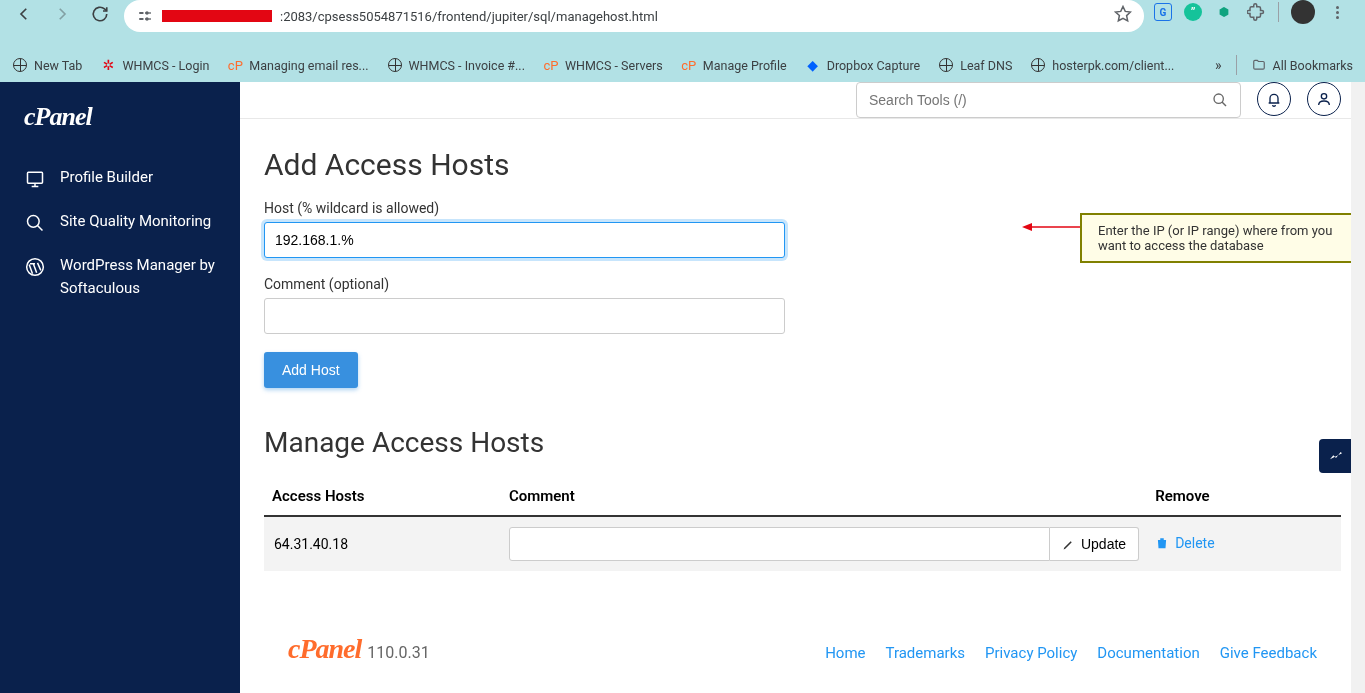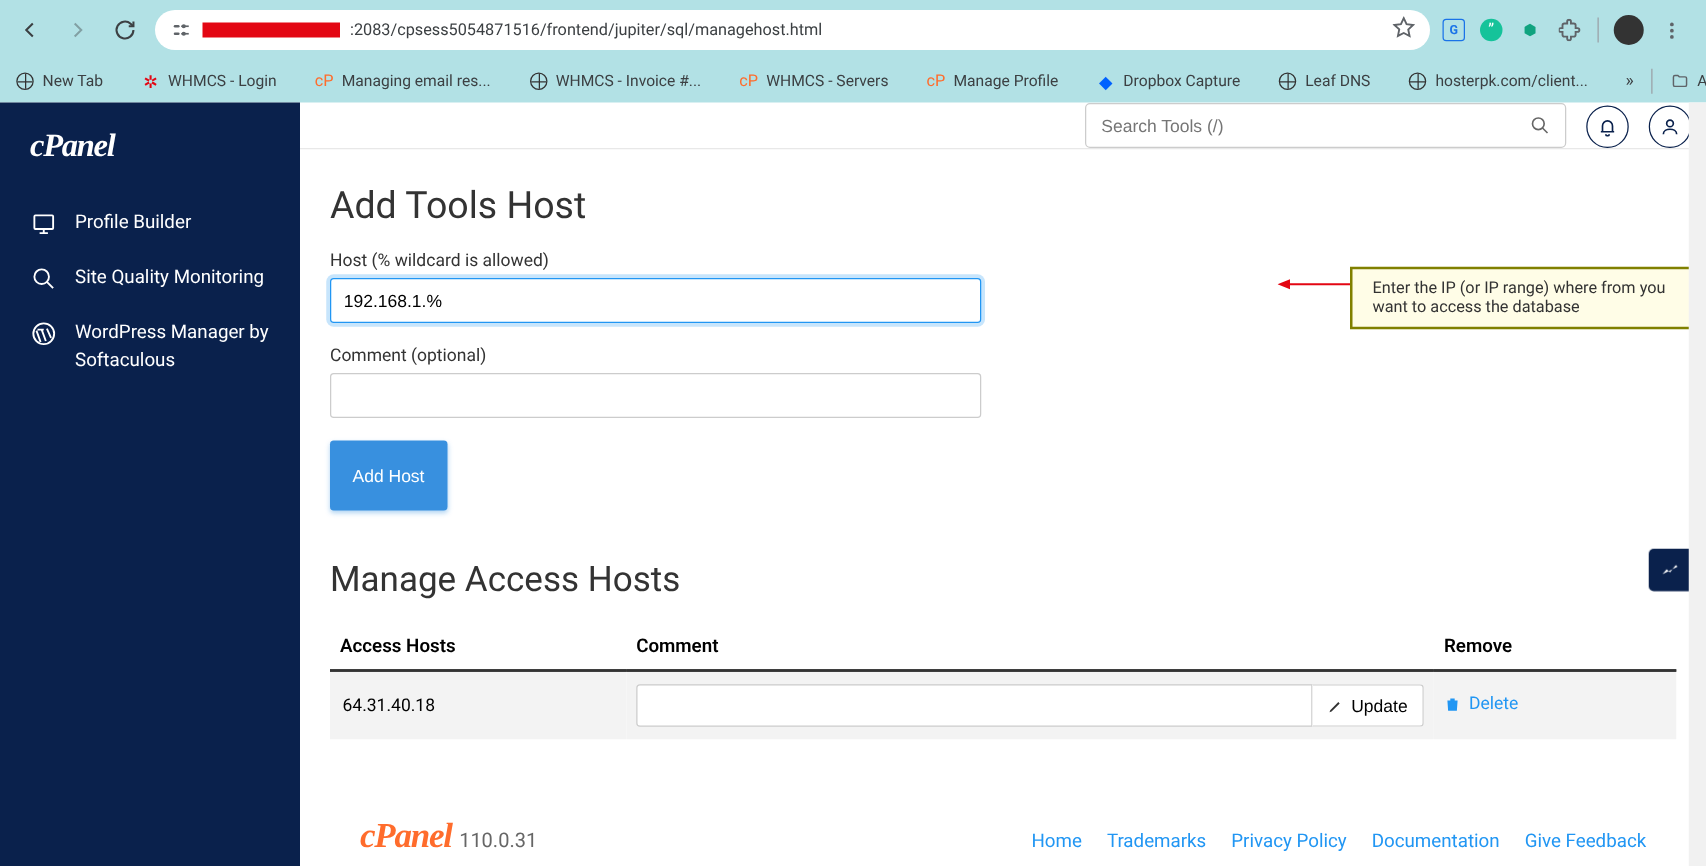--- a/index.html
+++ b/index.html
@@ -1,33 +1,33 @@
 <!DOCTYPE html>
 <html><head>
   <meta charset="utf-8">
   <style>
     * { margin: 0; padding: 0; box-sizing: border-box; }
     body { font-family: -apple-system, BlinkMacSystemFont, "Segoe UI", Roboto, sans-serif; background: #b2e1e5; overflow: hidden; }
     
-    .browser-chrome { background: #b2e1e5; height: 48px; display: flex; align-items: center; padding: 0 10px; gap: 10px; }
+    .browser-chrome { background: #b2e1e5; height: 48px; display: flex; align-items: flex-start; padding: 0 10px; gap: 10px; }
     .nav-btn { width: 28px; height: 28px; display: flex; align-items: center; justify-content: center; border-radius: 50%; cursor: pointer; }
     .nav-btn svg { width: 18px; height: 18px; }
     .url-bar { flex: 1; background: #fff; border-radius: 20px; height: 32px; display: flex; align-items: center; padding: 0 12px; gap: 8px; max-width: 1020px; }
     .url-prefix-icon { width: 18px; height: 18px; display: flex; align-items: center; justify-content: center; }
     .url-redact { background: #e30613; height: 12px; width: 110px; }
     .url-text { flex: 1; font-size: 13px; color: #3c4043; white-space: nowrap; overflow: hidden; }
     .url-star { color: #5f6368; }
     .browser-actions { display: flex; align-items: center; gap: 12px; }
     .ext-icon { width: 20px; height: 20px; display: flex; align-items: center; justify-content: center; border-radius: 4px; font-size: 12px; }
     .ext-sep { width: 1px; height: 20px; background: #9aa0a6; }
     .avatar-circle { width: 24px; height: 24px; border-radius: 50%; background: #333; }
     .menu-dots { width: 20px; height: 20px; display: flex; flex-direction: column; align-items: center; justify-content: center; gap: 2px; }
     .menu-dots span { width: 3px; height: 3px; background: #5f6368; border-radius: 50%; }
     
-    .bookmarks-bar { background: #b2e1e5; height: 34px; display: flex; align-items: center; padding: 0 12px; gap: 30px; font-size: 12.5px; color: #3c4043; }
+    .bookmarks-bar { background: #b2e1e5; height: 34px; display: flex; align-items: center; padding: 0 12px; gap: 18px; font-size: 12.5px; color: #3c4043; }
     .bookmark-item { display: flex; align-items: center; gap: 6px; cursor: pointer; white-space: nowrap; }
     .bookmark-icon { width: 16px; height: 16px; display: flex; align-items: center; justify-content: center; }
     .bm-globe { width: 14px; height: 14px; border: 1.5px solid #333; border-radius: 50%; position: relative; }
     .bm-globe::before { content: ''; position: absolute; inset: 0; border-left: 1px solid #333; left: 50%; }
     .bm-globe::after { content: ''; position: absolute; inset: 0; border-top: 1px solid #333; top: 50%; }
     .bm-cp { color: #ff6c2c; font-weight: normal; font-size: 13px; }
     .bm-dbx { color: #0061ff; font-size: 14px; }
     .bm-cog { color: #e30613; font-size: 14px; }
     .bookmarks-right { margin-left: auto; display: flex; align-items: center; gap: 14px; }
     .bm-more { font-size: 14px; color: #3c4043; }
@@ -37,33 +37,33 @@
     .viewport { position: absolute; top: 82px; left: 0; right: 0; bottom: 0; background: #fff; display: flex; }
     
     .sidebar { width: 240px; background: #0a214c; color: #fff; padding: 20px 0; flex-shrink: 0; }
     .logo { padding: 0 24px 24px; }
     .logo-text { font-family: Georgia, serif; font-style: italic; font-weight: bold; font-size: 26px; letter-spacing: -1px; }
     .nav-item { display: flex; align-items: flex-start; gap: 14px; padding: 10px 24px; cursor: pointer; font-size: 15px; line-height: 1.5; }
     .nav-icon { width: 22px; height: 22px; flex-shrink: 0; display: flex; align-items: center; justify-content: center; margin-top: 2px; }
     .nav-icon svg { width: 20px; height: 20px; stroke: #fff; fill: none; stroke-width: 1.8; }
     
     .main { flex: 1; background: #fff; display: flex; flex-direction: column; overflow-y: auto; position: relative; }
-    .topbar { height: 58px; border-bottom: 1px solid #e8e8e8; display: flex; align-items: flex-end; justify-content: flex-end; padding: 0 12px; gap: 16px; }
+    .topbar { height: 58px; border-bottom: 1px solid #e8e8e8; display: flex; align-items: flex-start; justify-content: flex-end; padding: 0 24px; gap: 16px; }
     .search-box { width: 385px; height: 36px; border: 1px solid #ccc; border-radius: 4px; display: flex; align-items: center; padding: 0 12px; gap: 8px; }
     .search-box input { border: none; outline: none; flex: 1; font-size: 14px; color: #666; }
     .circle-btn { width: 34px; height: 34px; border: 1.5px solid #0a214c; border-radius: 50%; display: flex; align-items: center; justify-content: center; cursor: pointer; }
     .circle-btn svg { width: 16px; height: 16px; stroke: #0a214c; fill: none; stroke-width: 2; }
     
     .content { padding: 28px 24px; position: relative; }
     h1 { font-size: 30px; font-weight: 400; color: #333; margin-bottom: 18px; }
     .field-label { font-size: 14px; color: #333; margin-bottom: 6px; }
     .text-input { width: 521px; height: 36px; border: 1px solid #ccc; border-radius: 3px; padding: 0 10px; font-size: 14px; outline: none; }
     .text-input.focused { border: 1px solid #2196f3; box-shadow: 0 0 0 3px rgba(33,150,243,0.25); }
     .field-group { margin-bottom: 18px; }
-    .btn-primary { background: #3890df; color: #fff; border: none; border-radius: 3px; padding: 20px 18px; font-size: 14px; cursor: pointer; box-shadow: 0 2px 4px rgba(56,144,223,0.4); }
+    .btn-primary { background: #3890df; color: #fff; border: none; border-radius: 3px; padding: 10px 18px; font-size: 14px; cursor: pointer; box-shadow: 0 2px 4px rgba(56,144,223,0.4); }
     
     .callout { position: absolute; left: 840px; top: 94px; padding: 8px 16px; border: 2px solid #808000; background: #fffde7; font-size: 13px; color: #333; }
     .arrow-svg { position: absolute; left: 782px; top: 102px; }
     
     h2 { font-size: 28px; font-weight: 400; color: #333; margin: 38px 0 18px; }
     .table { width: 100%; border-collapse: collapse; }
     .table th { text-align: left; font-size: 15px; font-weight: 600; padding: 10px 8px; border-bottom: 2px solid #333; }
     .table td { padding: 10px 8px; font-size: 14px; background: #f3f3f3; }
     .table td:first-child { padding-left: 10px; }
     .update-wrap { display: flex; }
@@ -247,21 +247,21 @@
       </div>
       <div class="circle-btn">
         <svg viewBox="0 0 24 24">
             <circle cx="12" cy="8" r="4"></circle>
             <path d="M4 21c0-4 4-6 8-6s8 2 8 6"></path>
           </svg>
       </div>
     </div>
 
     <div class="content">
-      <h1>Add Tools Host</h1>
+      <h1>Add Access Hosts</h1>
       
       <div class="field-group">
         <div class="field-label">Host (% wildcard is allowed)</div>
         <input class="text-input focused" type="text" value="192.168.1.%" style="">
       </div>
 
       <div class="callout">Enter the IP (or IP range) where from you want to access the database</div>
       <svg class="arrow-svg" width="58" height="12">
         <line x1="58" y1="6" x2="8" y2="6" stroke="#e30613" stroke-width="1.5"></line>
         <polygon points="0,6 10,2 10,10" fill="#e30613"></polygon>

